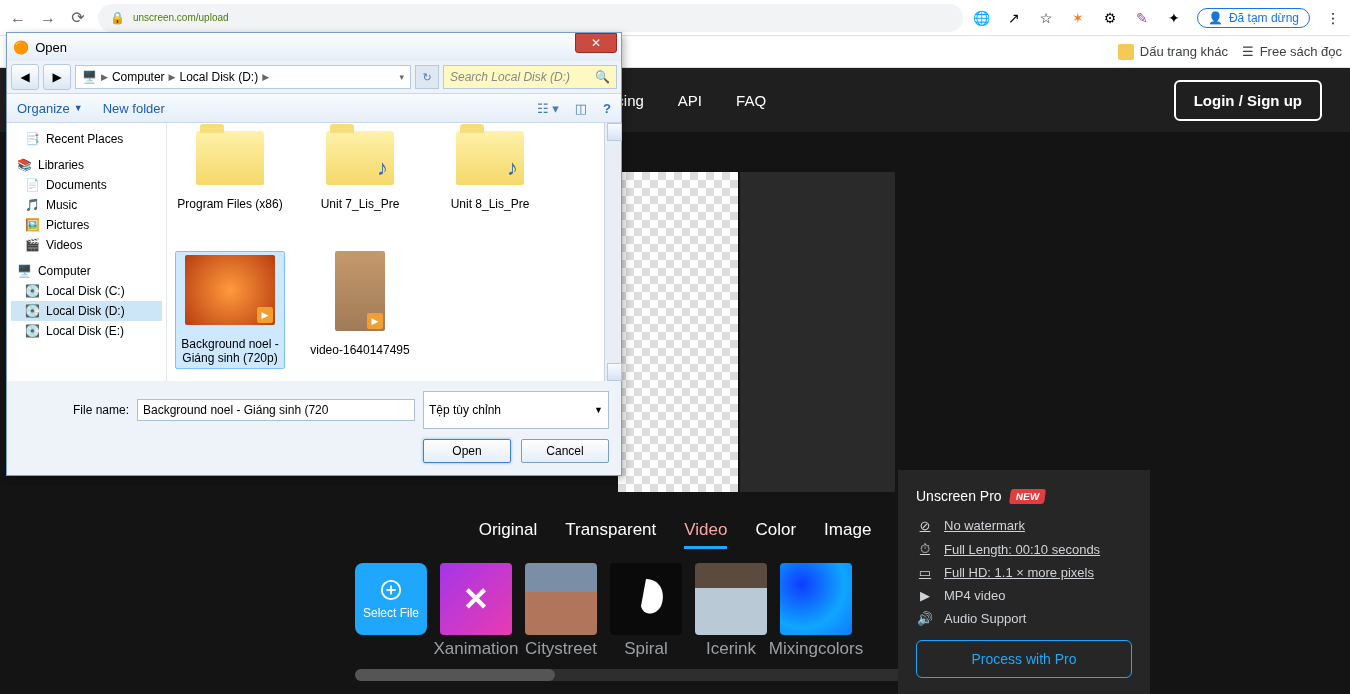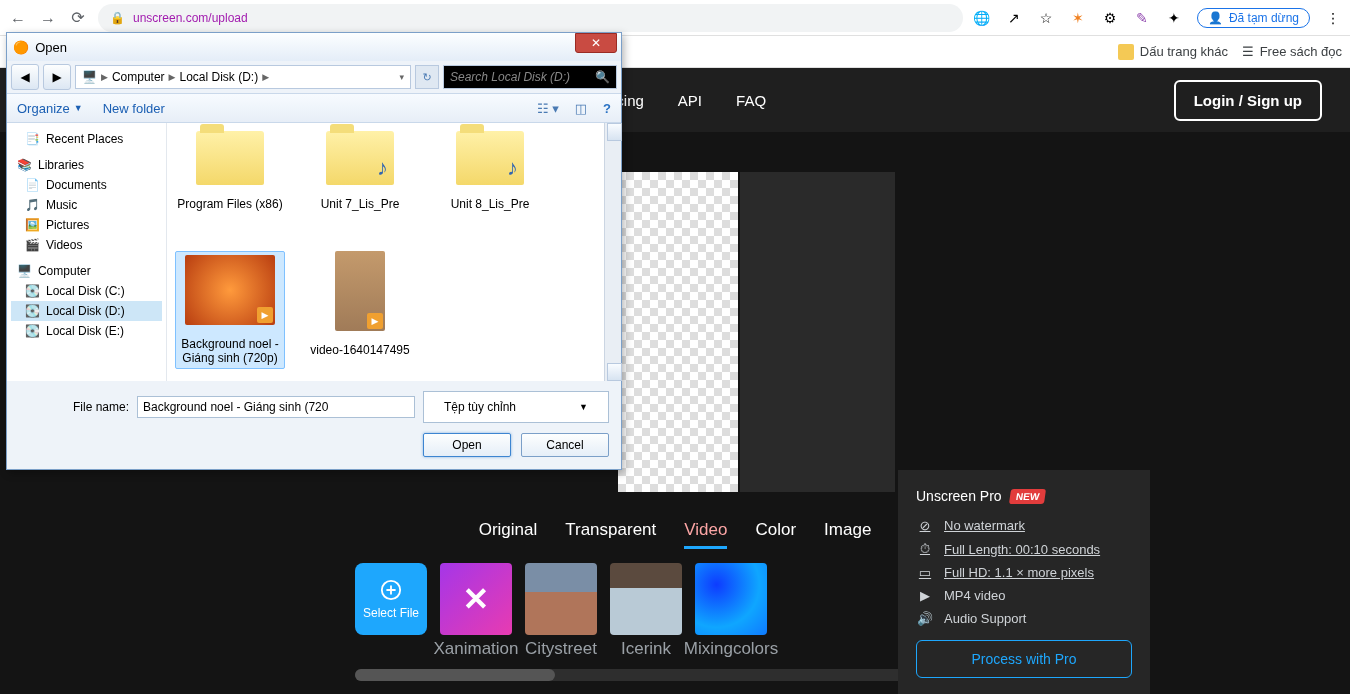--- a/index.html
+++ b/index.html
@@ -3,21 +3,21 @@
 <meta charset="utf-8">
 <style>
 * { margin: 0; padding: 0; box-sizing: border-box; font-family: "Segoe UI", Arial, sans-serif; }
 body { width: 1350px; height: 694px; background: #fff; overflow: hidden; position: relative; }
 
 
 .browser-bar { height: 36px; background: #fff; display: flex; align-items: center; padding: 0 8px; gap: 10px; border-bottom: 1px solid #e0e0e0; }
 .nav-btn { width: 20px; height: 20px; display: flex; align-items: center; justify-content: center; color: #5f6368; cursor: pointer; }
 .addr-bar { flex: 1; display: flex; align-items: center; background: #f1f3f4; border-radius: 16px; height: 28px; padding: 0 12px; gap: 8px; max-width: 950px; }
 .lock-icon { color: #5f6368; font-size: 12px; }
-.url { font-size: 12px; color: #a21caf; }
+.url { font-size: 10px; color: #4d7c0f; }
 .ext-icons { display: flex; gap: 14px; align-items: center; margin-left: auto; }
 .ext-icon { width: 18px; height: 18px; display: flex; align-items: center; justify-content: center; font-size: 14px; }
 .pause-pill { border: 1px solid #1a73e8; border-radius: 14px; padding: 2px 10px; font-size: 12px; color: #1a73e8; display: flex; align-items: center; gap: 6px; }
 
 
 .bookmarks { height: 32px; background: #fff; display: flex; align-items: center; padding: 0 8px; gap: 18px; font-size: 13px; color: #3c4043; border-bottom: 1px solid #e0e0e0; }
 .bm-item { display: flex; align-items: center; gap: 6px; cursor: pointer; }
 .bm-item .bm-favicon { width: 16px; height: 16px; border-radius: 2px; }
 .bm-right { margin-left: auto; display: flex; gap: 14px; }
 
@@ -61,21 +61,21 @@
 .dialog { position: absolute; left: 6px; top: 32px; width: 616px; background: #eef3f9; border: 1px solid #7b9fc8; box-shadow: 2px 3px 8px rgba(0,0,0,0.3); }
 .dlg-titlebar { height: 28px; background: linear-gradient(#fcfeff,#e4edf8); display: flex; align-items: center; padding: 0 0 0 6px; font-size: 13px; }
 .dlg-title-left { display: flex; align-items: center; gap: 6px; }
 .dlg-close { margin-left: auto; width: 42px; height: 20px; background: #c94b42; border: 1px solid #9a2b24; border-radius: 0 0 3px 3px; color: #fff; display: flex; align-items: center; justify-content: center; font-size: 12px; margin-right: 4px; margin-top: -8px; }
 .dlg-nav { height: 32px; display: flex; align-items: center; gap: 4px; padding: 2px 4px; background: #eef3f9; }
 .dlg-navbtn { width: 28px; height: 26px; border: 1px solid #b8c9df; border-radius: 3px; background: linear-gradient(#fdfefe,#dce7f3); display: flex; align-items: center; justify-content: center; font-size: 12px; }
 .dlg-crumb { flex: 1; border: 1px solid #b8c9df; background: #fff; height: 24px; display: flex; align-items: center; padding: 0 6px; font-size: 12px; gap: 4px; }
 .crumb-seg { display: flex; align-items: center; gap: 3px; }
 .crumb-arrow { color: #666; font-size: 9px; }
 .dlg-refresh { width: 24px; height: 24px; background: #dfe8f2; border: 1px solid #b8c9df; display: flex; align-items: center; justify-content: center; font-size: 11px; color: #4a7ab3; }
-.dlg-search { width: 174px; height: 24px; border: 1px solid #b8c9df; background: #000000; display: flex; align-items: center; padding: 0 6px; font-size: 12px; color: #888; font-style: italic; }
+.dlg-search { width: 174px; height: 24px; border: 1px solid #b8c9df; background: #fef9c3; display: flex; align-items: center; padding: 0 6px; font-size: 12px; color: #888; font-style: italic; }
 .dlg-search .sicon { margin-left: auto; color: #4a7ab3; font-style: normal; }
 .dlg-toolbar { height: 30px; background: linear-gradient(#f7fbff,#e7eef7); border-top: 1px solid #c9d8ea; border-bottom: 1px solid #c9d8ea; display: flex; align-items: center; padding: 0 10px; gap: 20px; font-size: 13px; }
 .dlg-toolbar .org { color: #1b5fb3; display: flex; align-items: center; gap: 4px; }
 .tb-right { margin-left: auto; display: flex; gap: 16px; color: #4a7ab3; }
 .dlg-body { display: flex; height: 258px; background: #fff; }
 .dlg-side { width: 160px; border-right: 1px solid #e3e8ee; padding: 6px 4px; font-size: 12px; overflow: hidden; }
 .side-item { display: flex; align-items: center; gap: 6px; padding: 3px 6px 3px 14px; }
 .side-item.selected { background: #cde6f7; }
 .side-hdr { display: flex; align-items: center; gap: 6px; padding: 3px 6px; margin-top: 6px; }
 .dlg-files { flex: 1; padding: 8px 8px; display: flex; flex-wrap: wrap; gap: 20px; align-content: flex-start; position: relative; overflow: hidden; }
@@ -87,21 +87,21 @@
 .video-thumb { width: 90px; height: 70px; background: #222; border-radius: 2px; position: relative; display: flex; align-items: center; justify-content: center; }
 .video-thumb .play-overlay { position: absolute; right: 2px; bottom: 2px; width: 16px; height: 16px; background: #f0a030; border-radius: 2px; display: flex; align-items: center; justify-content: center; color: #fff; font-size: 9px; }
 .dlg-vscroll { width: 17px; background: #e9eef4; border-left: 1px solid #cbd5e2; position: relative; }
 .dlg-vscroll::before, .dlg-vscroll::after { content: ""; position: absolute; left: 2px; width: 13px; height: 16px; background: linear-gradient(#f9fcff,#d7e3f1); border: 1px solid #b8c9df; }
 .dlg-vscroll::before { top: 0; }
 .dlg-vscroll::after { bottom: 0; }
 .dlg-foot { padding: 10px 12px 12px; background: #eef3f9; }
 .dlg-row1 { display: flex; align-items: center; gap: 8px; font-size: 12px; }
 .dlg-row1 label { width: 110px; text-align: right; }
 .dlg-input { flex: 1; height: 22px; border: 1px solid #abc0d6; background: #fff; padding: 0 5px; font-size: 12px; }
-.dlg-select { width: 186px; height: 32px; border: 1px solid #abc0d6; background: #fff; padding: 0 20px; font-size: 12px; display: flex; align-items: center; }
+.dlg-select { width: 186px; height: 38px; border: 1px solid #abc0d6; background: #fff; padding: 0 5px; font-size: 12px; display: flex; align-items: center; }
 .dlg-row2 { display: flex; justify-content: flex-end; gap: 10px; margin-top: 10px; }
 .dlg-btn { width: 88px; height: 24px; border: 1px solid #7b9fc8; background: linear-gradient(#fdfefe,#e5eef8); font-size: 12px; border-radius: 2px; }
 .dlg-btn.primary { border: 1px solid #3d85d1; box-shadow: 0 0 3px rgba(61,133,209,0.6); }
 
 svg { display: block; }
 </style>
 </head>
 <body>
 
 <div class="browser-bar">
@@ -186,20 +186,28 @@
         </div>
         <div class="gal-item">
           <div class="gal-thumb" style="background:linear-gradient(135deg,#a536e8,#e83bb1);display:flex;align-items:center;justify-content:center;color:#fff;font-size:32px;font-weight:700">✕</div>
           <span class="gal-label">Xanimation</span>
         </div>
         <div class="gal-item">
           <div class="gal-thumb" style="background:linear-gradient(#7a8ea6 40%,#b0755a 40%)"></div>
           <span class="gal-label">Citystreet</span>
         </div>
         <div class="gal-item">
+          <div class="gal-thumb" style="background:#0a0a0a;display:flex;align-items:center;justify-content:center">
+            <svg width="50" height="50" viewBox="0 0 50 50">
+                <path d="M25 5 C40 5 45 20 40 32 C35 42 22 42 20 32" fill="#fff"></path>
+              </svg>
+          </div>
+          <span class="gal-label">Spiral</span>
+        </div>
+        <div class="gal-item">
           <div class="gal-thumb" style="background:linear-gradient(#5b4a3e 35%,#b9cad6 35%)"></div>
           <span class="gal-label">Icerink</span>
         </div>
         <div class="gal-item">
           <div class="gal-thumb" style="background:radial-gradient(circle at 30% 30%,#0e3cff,#0fa6ff 60%,#0f7aff)"></div>
           <span class="gal-label">Mixingcolors</span>
         </div>
       </div>
       <div class="gal-next">›</div>
       <div class="hscroll">

